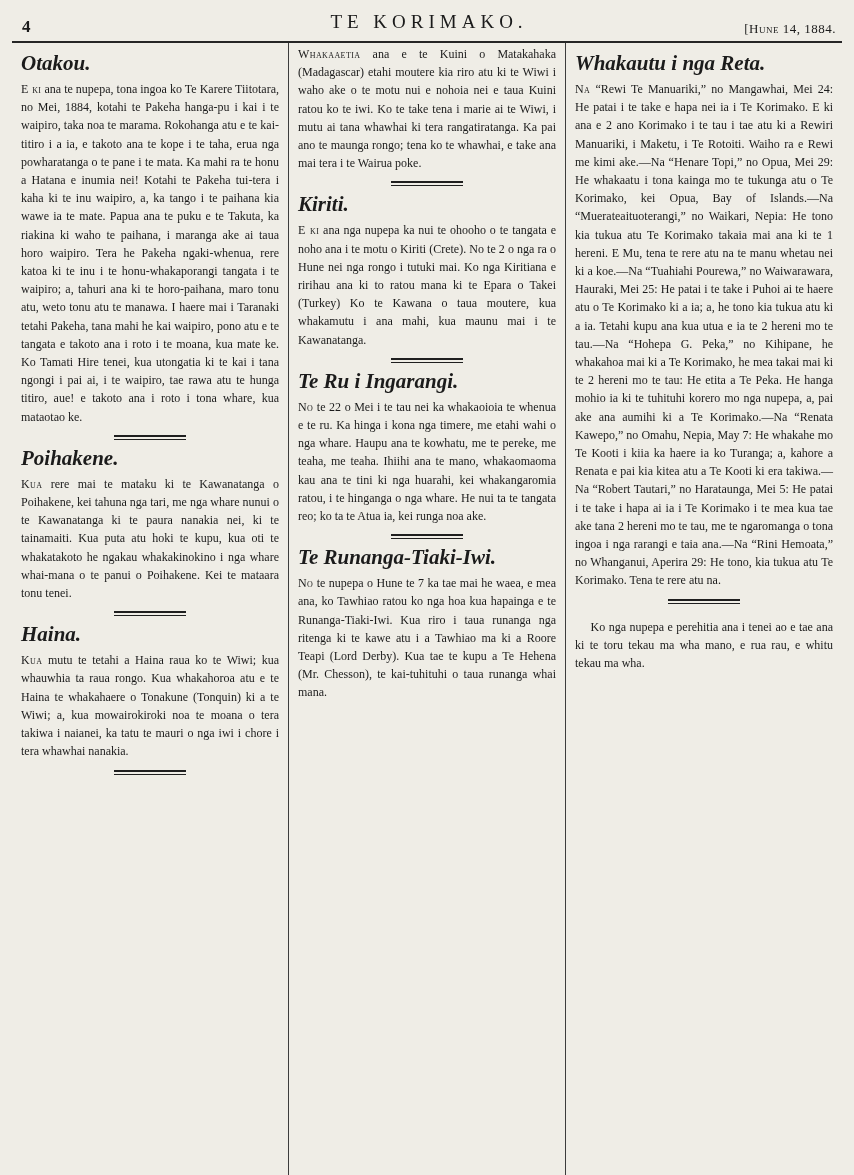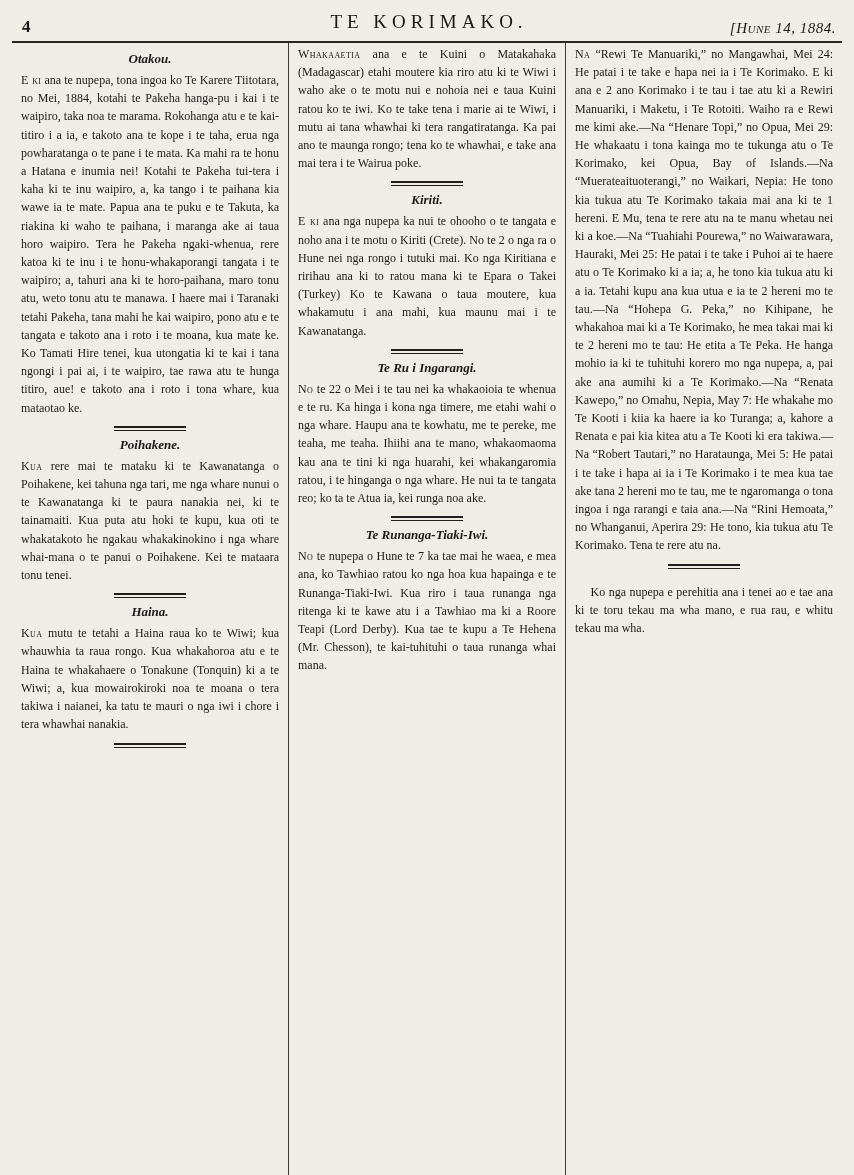--- a/index.html
+++ b/index.html
@@ -19,32 +19,31 @@
     grid-template-columns:1fr auto 1fr;
     align-items:end;
     padding:3px 6px 3px 10px;
   }
   .page-number { justify-self:start; font-weight:bold; font-size:17px; }
   .masthead {
     margin:4px; justify-self:center;
     font-size:19px; font-weight:normal; letter-spacing:5px;
   }
   .issue-date {
-    justify-self:end; font-size:15px; font-variant:small-caps; letter-spacing:0.5px;font-style:italic;
+    justify-self:end; font-size:13px; font-variant:small-caps; letter-spacing:0.5px;
   }
   .header-rule { border-top:2px solid #262626; margin:1px 0 0 0; }
   
   .columns { display:flex; align-items:stretch; height:1132px; }
   .column { flex:1 1 0; padding:2px 9px 0 9px; overflow:hidden; min-width:0; }
   .column + .column { border-left:1px solid #3c3c3c; }
   
   .article-heading {
     margin:6px 0 4px 0;
-    text-align:center;
-    font-size:13px;
+    font-size:21px;
     font-style:italic;
     font-weight:bold;
   }
   .para {
     margin:0 0 4px 0;
     text-align:justify;
     font-size:12px;
     line-height:18.2px;
   }
   .para.indent { text-indent:1.3em; }
@@ -122,20 +121,21 @@
       <article>
         <h2 class="article-heading">Te Runanga-Tiaki-Iwi.</h2>
         <p class="para"><span class="lead">No</span> <span>te nupepa o Hune te 7 ka tae mai he waea, e mea ana, ko Tawhiao ratou ko nga hoa kua hapainga e te Runanga-Tiaki-Iwi. Kua riro i taua runanga nga ritenga ki te kawe atu i a Tawhiao ma ki a Roore Teapi (Lord Derby). Kua tae te kupu a Te Hehena (Mr. Chesson), te kai-tuhituhi o taua runanga whai mana.</span></p>
       </article>
 
     </section>
 
     <section class="column">
 
       <article>
+        <h2 class="article-heading">Whakautu i nga Reta.</h2>
         <p class="para"><span class="lead">Na</span> <span>“Rewi Te Manuariki,” no Mangawhai, Mei 24: He patai i te take e hapa nei ia i Te Korimako. E ki ana e 2 ano Korimako i te tau i tae atu ki a Rewiri Manuariki, i Maketu, i Te Rotoiti. Waiho ra e Rewi me kimi ake.—Na “Henare Topi,” no Opua, Mei 29: He whakaatu i tona kainga mo te tukunga atu o Te Korimako, kei Opua, Bay of Islands.—Na “Muerateaituoterangi,” no Waikari, Nepia: He tono kia tukua atu Te Korimako takaia mai ana ki te 1 hereni. E Mu, tena te rere atu na te manu whetau nei ki a koe.—Na “Tuahiahi Pourewa,” no Waiwarawara, Hauraki, Mei 25: He patai i te take i Puhoi ai te haere atu o Te Korimako ki a ia; a, he tono kia tukua atu ki a ia. Tetahi kupu ana kua utua e ia te 2 hereni mo te tau.—Na “Hohepa G. Peka,” no Kihipane, he whakahoa mai ki a Te Korimako, he mea takai mai ki te 2 hereni mo te tau: He etita a Te Peka. He hanga mohio ia ki te tuhituhi korero mo nga nupepa, a, pai ake ana aumihi ki a Te Korimako.—Na “Renata Kawepo,” no Omahu, Nepia, May 7: He whakahe mo Te Kooti i kiia ka haere ia ko Turanga; a, kahore a Renata e pai kia kitea atu a Te Kooti ki era takiwa.—Na “Robert Tautari,” no Harataunga, Mei 5: He patai i te take i hapa ai ia i Te Korimako i te mea kua tae ake tana 2 hereni mo te tau, me te ngaromanga o tona ingoa i nga rarangi e taia ana.—Na “Rini Hemoata,” no Whanganui, Aperira 29: He tono, kia tukua atu Te Korimako. Tena te rere atu na.</span></p>
       </article>
 
       <div class="divider"></div>
 
       <article>
         <p class="para indent gap-top">Ko nga nupepa e perehitia ana i tenei ao e tae ana ki te toru tekau ma wha mano, e rua rau, e whitu tekau ma wha.</p>
       </article>
 
     </section>

